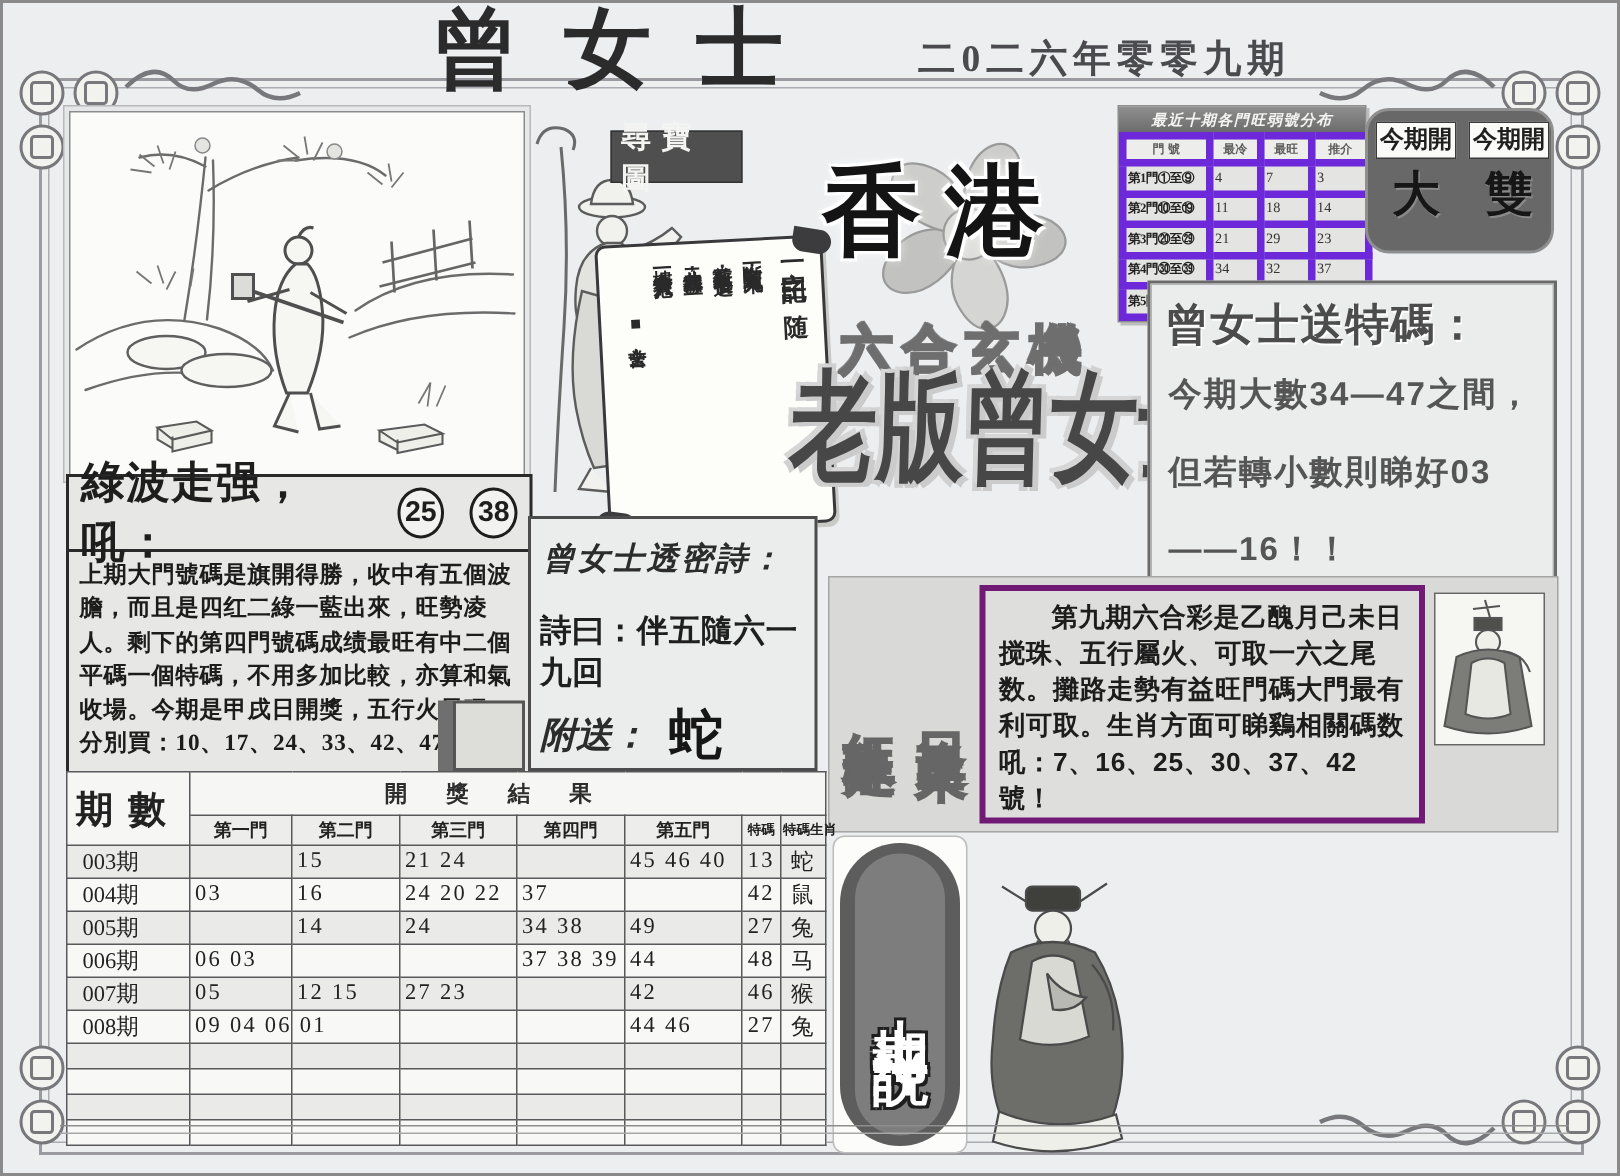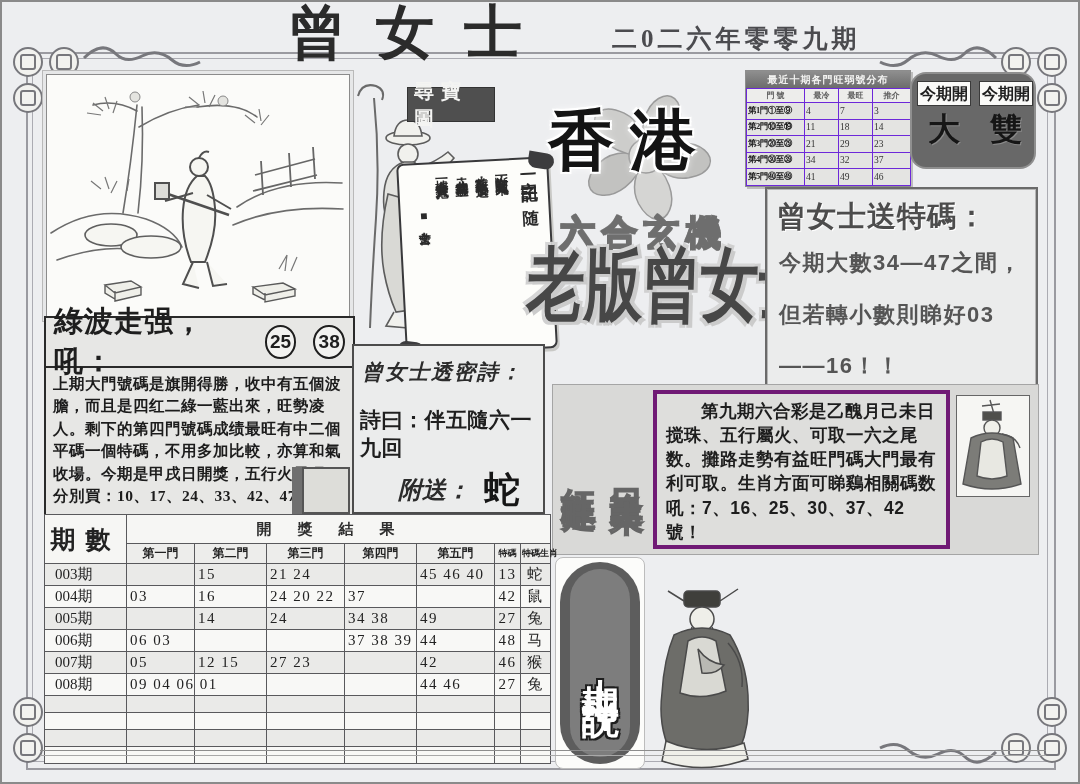--- a/index.html
+++ b/index.html
@@ -61,23 +61,23 @@
       font-family:"Liberation Serif",serif;
       text-shadow:2px 2px 0 #fff,-2px -2px 0 #fff,2px -2px 0 #fff,-2px 2px 0 #fff,0 0 8px #fff;}
   .lh{position:absolute;left:560px;top:186px;font-size:35px;font-weight:900;color:#f1f1f1;letter-spacing:7px;
       -webkit-text-stroke:2px #6e6e6e;text-shadow:1px 1px 0 #888,-1px -1px 0 #888,1px -1px 0 #888,-1px 1px 0 #888;margin-top:24px;}
   .oldver{position:absolute;left:528px;top:232px;font-size:58px;font-weight:900;color:#474747;letter-spacing:0px;
       transform:scaleY(1.38) skewX(-2deg);transform-origin:left top;
       text-shadow:4px 2px 0 #cbcbcb,-3px -2px 0 #d6d6d6,3px -2px 0 #d0d0d0,-3px 2px 0 #d0d0d0;}
   
   .hotcold{position:absolute;left:745px;top:70px;width:164px;background:#e4e4e2;border:1px solid #8d8d8d;box-shadow:2px 2px 0 #bdbdbd;}
   .hotcold .ht{height:17px;background:linear-gradient(#8f8f8f,#6c6c6c);color:#f3f3f1;font-size:10px;
-      font-weight:900;letter-spacing:1px;display:flex;align-items:center;justify-content:center;}
+      font-weight:900;letter-spacing:1px;display:flex;align-items:center;justify-content:center;font-style:italic;}
   .hotcold table{width:100%;border-collapse:collapse;table-layout:fixed;}
-  .hotcold td,.hotcold th{border:1px solid #6d28d9;overflow:hidden;}
+  .hotcold td,.hotcold th{border:5px solid #6d28d9;overflow:hidden;}
   .hotcold th{font-size:8px;height:11px;color:#5e5e5e;background:#ededeb;font-weight:700;}
   .hotcold td{font-size:9.5px;height:13.5px;color:#333;font-family:"Liberation Serif",serif;}
   .hotcold td.door{font-size:8.5px;letter-spacing:-0.5px;color:#222;font-weight:700;}
   
   .openbox{position:absolute;left:912px;top:74px;width:122px;height:93px;background:#686868;border-radius:14px;
       box-shadow:0 0 0 2px #8f8f8f;display:flex;padding:5px;box-sizing:border-box;gap:4px;}
   .openbox .divider{width:3px;background:#f2f2f0;border-radius:2px;}
   .openbox .half{flex:1;display:flex;flex-direction:column;align-items:center;}
   .openbox .lbl{background:#fafaf8;border:1px solid #3a3a3a;font-size:16px;font-weight:900;color:#1f1f1f;
       padding:2px 2px;margin-top:2px;letter-spacing:0px;line-height:1.2;white-space:nowrap;}
@@ -344,21 +344,21 @@
   <div class="special">
     <div class="st">曾女士送特碼：</div>
     <div class="sl">今期大數34—47之間，</div>
     <div class="sl">但若轉小數則睇好03</div>
     <div class="sl">——16！！</div>
   </div>
 
   <div style="position:absolute;left:352px;top:344px;width:193px;height:170px;border:2px solid #4c4c4c;background:#ebecec;box-sizing:border-box;">
     <div style="font-family:'Liberation Serif',serif;font-style:italic;font-size:21px;font-weight:700;letter-spacing:2px;color:#2c2c2c;padding:12px 8px 0;">曾女士透密詩：</div>
     <div style="font-size:21px;font-weight:900;color:#1f1f1f;padding:20px 6px 0;letter-spacing:0.5px;">詩曰：伴五隨六一九回</div>
-    <div style="padding:12px 6px 0;display:flex;align-items:flex-end;margin-left:38px;">
+    <div style="padding:12px 6px 0;display:flex;align-items:flex-end;">
       <span style="font-family:'Liberation Serif',serif;font-style:italic;font-size:24px;font-weight:700;color:#2c2c2c;">附送：</span>
       <span style="font-family:'Liberation Serif',serif;font-size:36px;font-weight:900;color:#161616;margin-left:14px;line-height:0.9;">蛇</span>
     </div>
   </div>
 
   <div class="redpearl">
     <div class="rp-label l1">紅珠走旺</div>
     <div class="rp-label l2">日逢己未</div>
     <div class="rp-body">第九期六合彩是乙醜月己未日搅珠、五行屬火、可取一六之尾数。攤路走勢有益旺門碼大門最有利可取。生肖方面可睇鷄相關碼数 吼：7、16、25、30、37、42號！</div>
     <div class="rp-deity">

